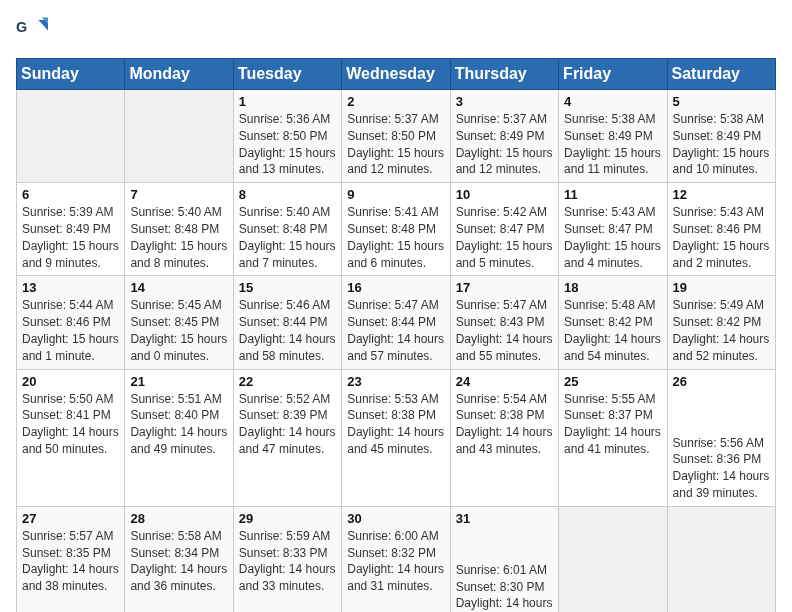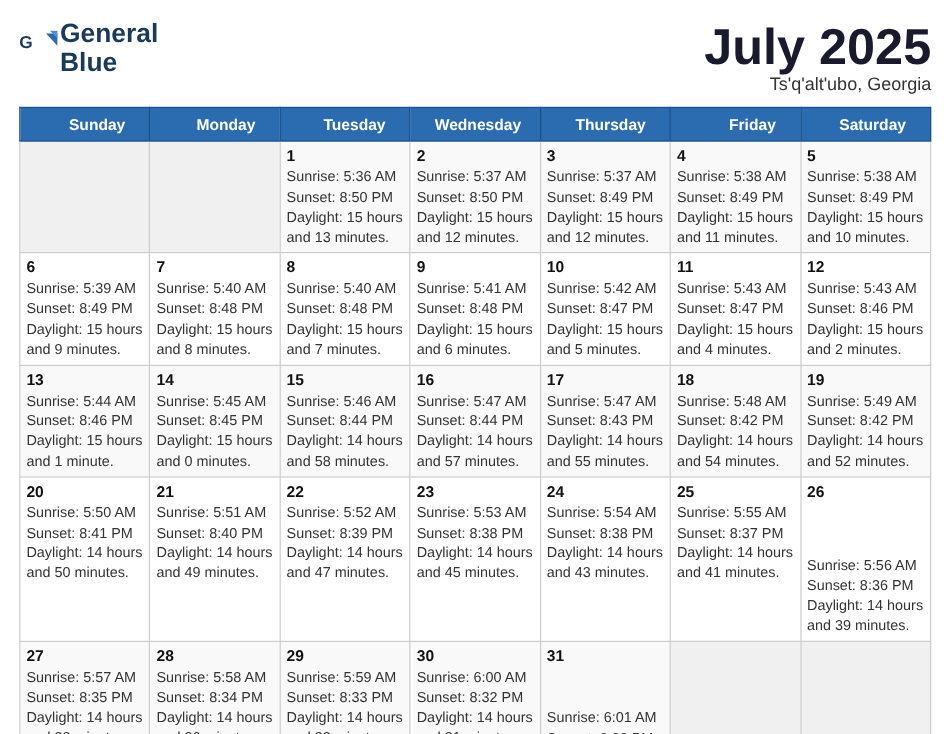--- a/index.html
+++ b/index.html
@@ -49,24 +49,24 @@
       color: #333;
     }
     table {
       width: 100%;
       border-collapse: collapse;
       table-layout: fixed;
     }
     thead tr th {
       background: #2b6cb0;
       color: #fff;
-      font-size: 13px;
+      font-size: 16px;
       font-weight: bold;
-      padding: 6px 20px;
-      text-align: right;
+      padding: 6px 4px;
+      text-align: left;
       border: 1px solid #1a4f8a;
     }
     tbody tr td {
       vertical-align: top;
       border: 1px solid #ccc;
       padding: 4px 5px;
       font-size: 10.5px;
       color: #222;
       height: 85px;
       background: #fff;
@@ -93,30 +93,20 @@
 </head>
 <body>
 
 <div class="header-area">
   <div class="logo">
     <svg class="logo-icon" viewBox="0 0 40 40" width="40" height="40">
       <text x="0" y="20" font-size="18" font-weight="bold" fill="#1a3a5c">G</text>
       <polygon points="28,5 40,5 40,18" fill="#2b6cb0"></polygon>
       <polygon points="32,2 40,2 40,10" fill="#4a90d9"></polygon>
     </svg>
-    <div>
-      <div class="logo-text">
-        <span>General</span><br>
-        <span>Blue</span>
-      </div>
-    </div>
-  </div>
-  <div class="title-area">
-    <div class="month-title">July 2025</div>
-    <div class="location">Ts'q'alt'ubo, Georgia</div>
   </div>
 </div>
 
 <table>
   <thead>
     <tr>
       <th>Sunday</th>
       <th>Monday</th>
       <th>Tuesday</th>
       <th>Wednesday</th>

